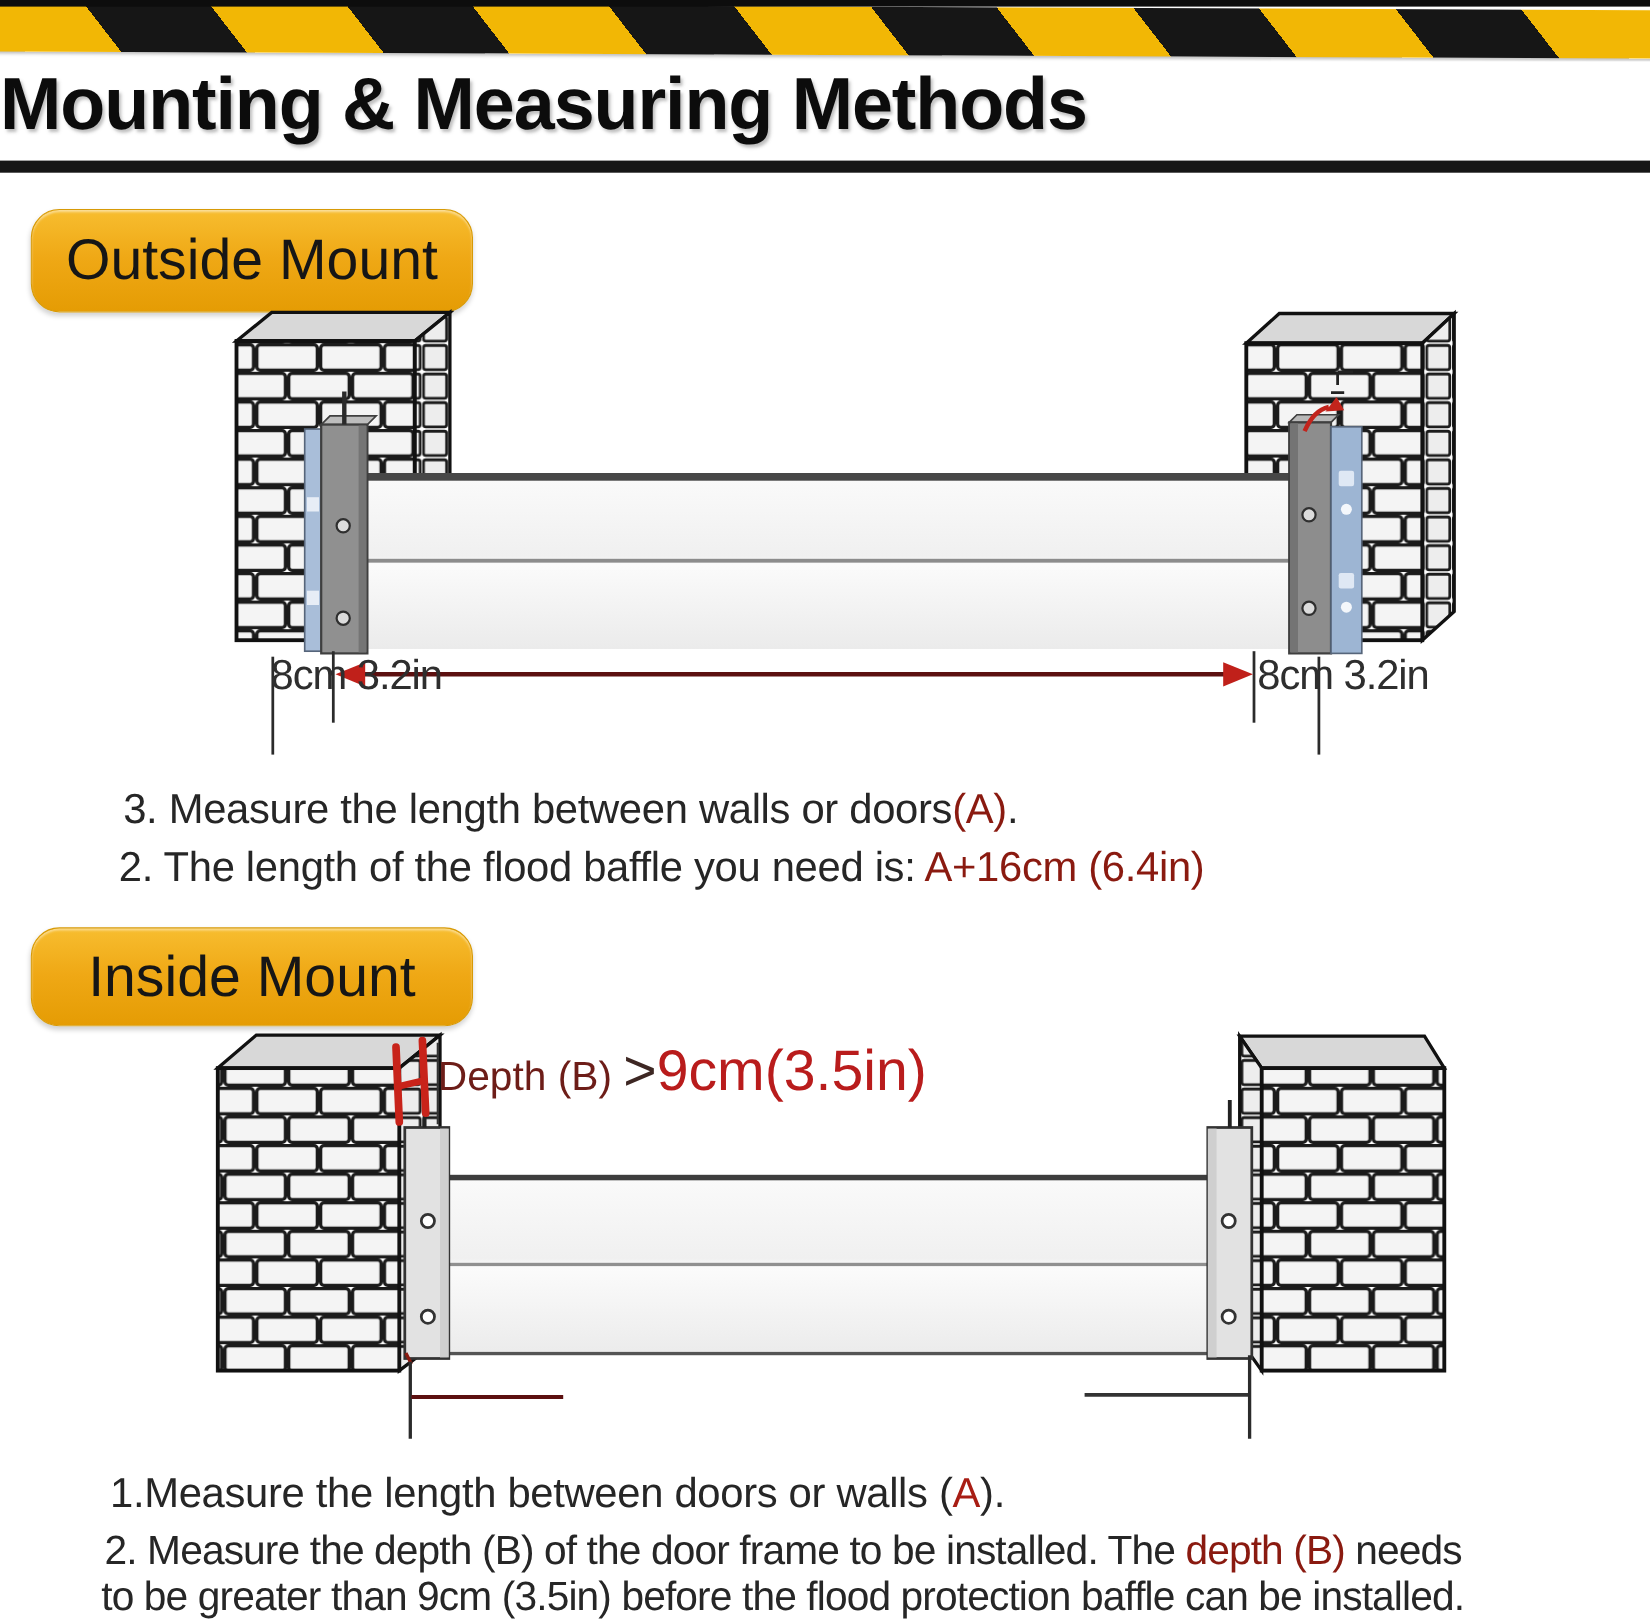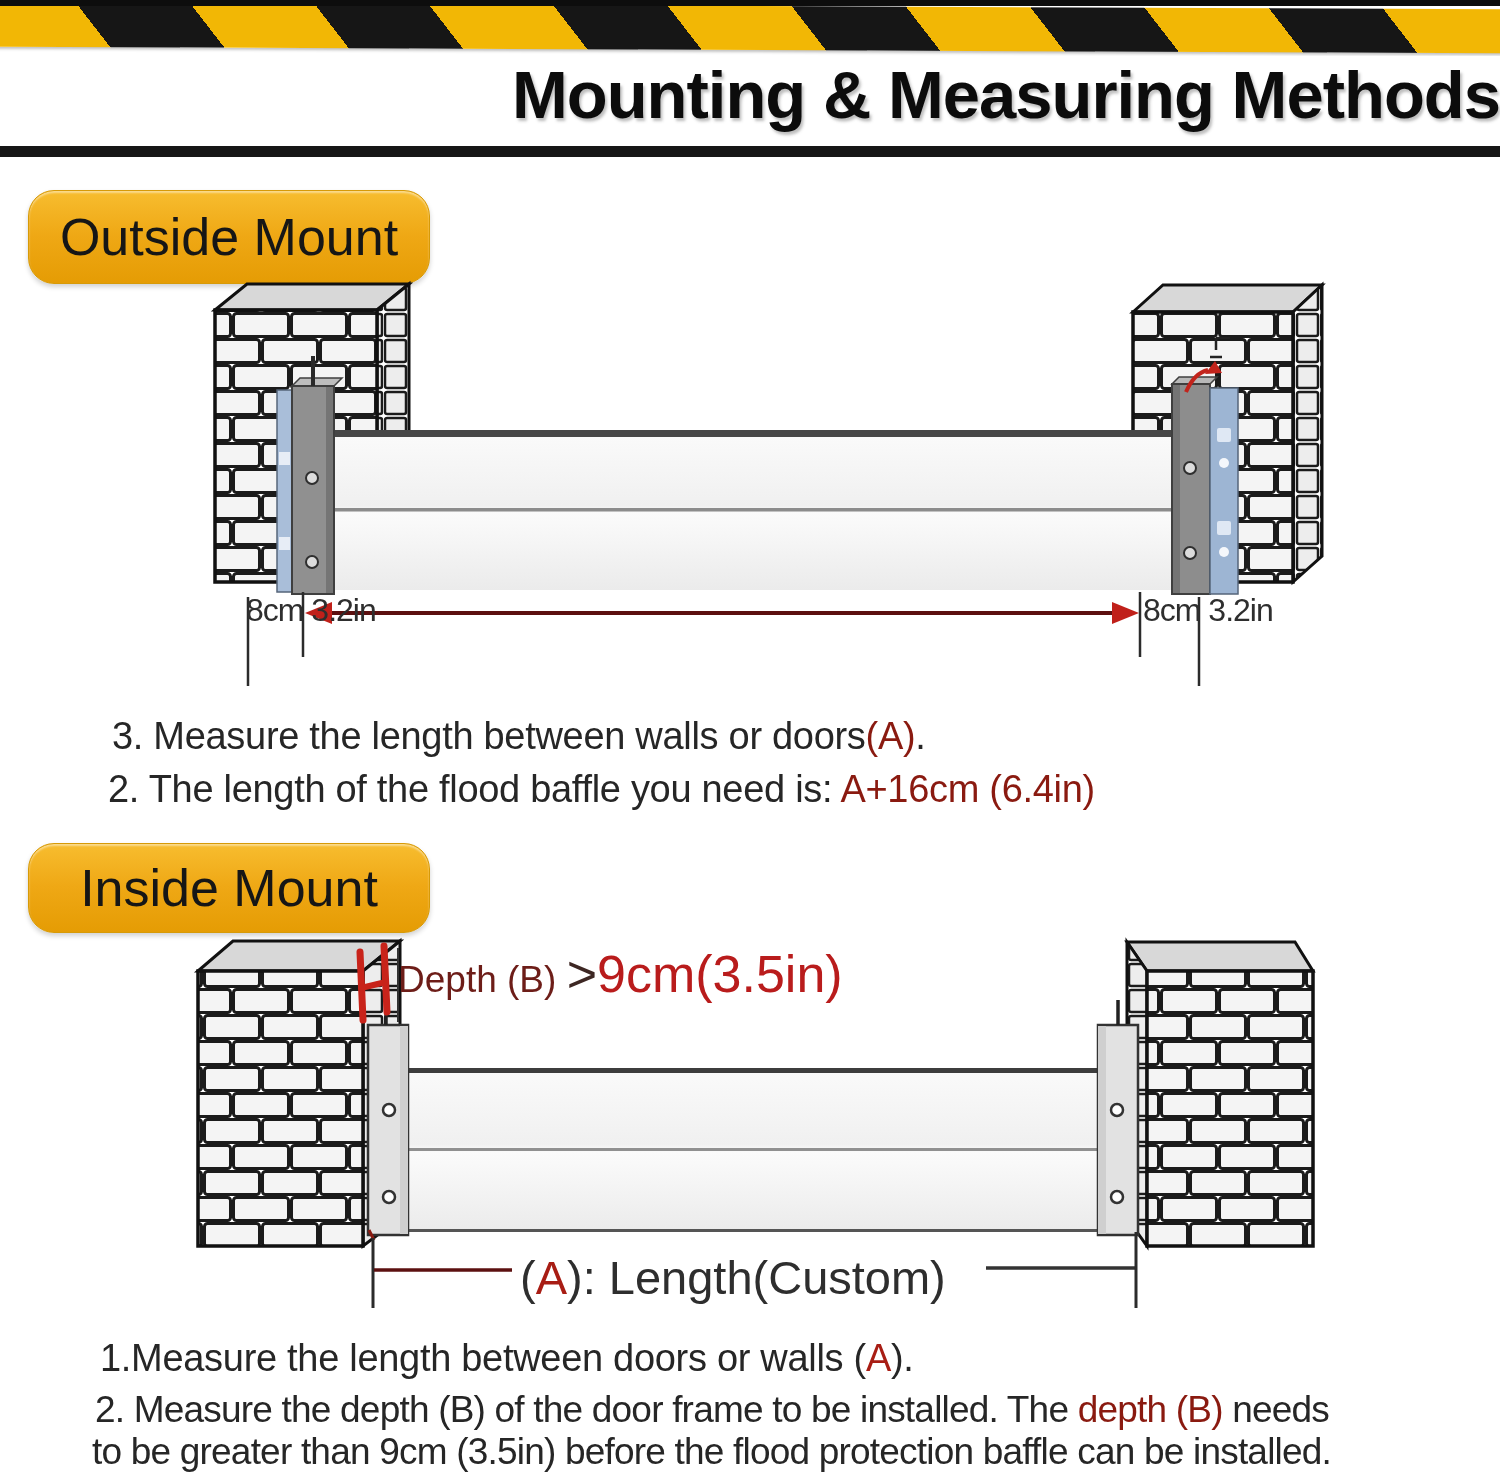--- a/index.html
+++ b/index.html
@@ -5,36 +5,36 @@
   html,body{margin:0;padding:0;background:#fff;}
   .page{position:relative;width:1500px;height:1475px;background:#ffffff;overflow:hidden;
         font-family:"Liberation Sans", sans-serif;color:#262626;}
 
   
   .tape-wrap{position:absolute;top:0;left:0;width:1500px;height:56px;overflow:hidden;}
   .tape-topline{position:absolute;top:0;left:0;width:1500px;height:6px;background:#0d0d0d;}
   .tape-stripes{position:absolute;top:6px;left:-14px;width:1530px;height:44px;
         background:repeating-linear-gradient(52deg,#f2b705 0 98px,#161616 98px 188px);
         transform:rotate(0.25deg);box-shadow:0 2px 3px rgba(0,0,0,.25);}
-  .title{position:absolute;top:56px;left:0;width:1500px;text-align:right;
+  .title{position:absolute;top:56px;left:0;width:1500px;text-align:left;
         font-size:67px;font-weight:bold;letter-spacing:-1px;color:#0c0c0c;
         text-shadow:2px 3px 3px rgba(70,70,70,.35);}
   .black-bar{position:absolute;top:146px;left:0;width:1500px;height:11px;background:#161616;}
 
   
   .badge{position:absolute;left:28px;width:400px;height:92px;border-radius:26px;
         background:linear-gradient(180deg,#f7bd2f 0%,#efa815 48%,#e59c04 100%);
         border:1px solid #d79a07;display:flex;align-items:center;justify-content:center;
         font-size:52px;color:#161616;
         box-shadow:inset 0 2px 2px rgba(255,255,255,.45), 0 3px 5px rgba(0,0,0,.18);}
   #badge-outside{top:190px;}
   #badge-inside{top:843px;height:88px;}
 
   
-  .dim-col{position:absolute;font-size:32px;letter-spacing:-1px;color:#2e2e2e;line-height:1.06;}
+  .dim-col{position:absolute;font-size:38px;letter-spacing:-1px;color:#2e2e2e;line-height:1.06;}
   .span-label{position:absolute;left:510px;top:618px;white-space:nowrap;
         font-size:40px;color:#3b3b3b;}
   .big-a{font-size:58px;font-weight:bold;color:#d01f16;margin-right:2px;}
   .step{position:absolute;white-space:nowrap;font-size:38px;letter-spacing:-0.3px;color:#262626;}
   .maroon{color:#8a1a10;}
   .red-a{color:#a81d14;}
   #o-step1{left:112px;top:715px;}
   #o-step2{left:108px;top:768px;}
   .depth-label{position:absolute;left:398px;top:944px;white-space:nowrap;}
   .depth-label .lbl{font-size:37px;color:#6d1d18;}
@@ -211,23 +211,20 @@
       <line x1="373" y1="1238" x2="373" y2="1308" stroke="#2b2b2b" stroke-width="3"></line>
       <line x1="374" y1="1270" x2="512" y2="1270" stroke="#5c1010" stroke-width="3.5"></line>
       <line x1="986" y1="1268" x2="1136" y2="1268" stroke="#333" stroke-width="3.5"></line>
       <line x1="1136" y1="1232" x2="1136" y2="1308" stroke="#2b2b2b" stroke-width="3"></line>
     </g>
   </svg>
 
   <div class="depth-label">
     <span class="lbl">Depth (B) </span><span class="gt">&gt;</span><span class="val">9cm(3.5in)</span>
   </div>
-  <div class="length-label">
-    <span>(</span><span class="red-a">A</span><span>): Length(Custom)</span>
-  </div>
 
   <div class="step" id="i-step1">
     <span>1.Measure the length between doors or walls (</span><span class="red-a">A</span><span>).</span>
   </div>
   <div class="step" id="i-step2">
     <span>2. Measure the depth (B) of the door frame to be installed. The </span><span class="maroon">depth (B)</span><span> needs</span>
   </div>
   <div class="step" id="i-step2b">
     <span>to be greater than 9cm (3.5in) before the flood protection baffle can be installed.</span>
   </div>

